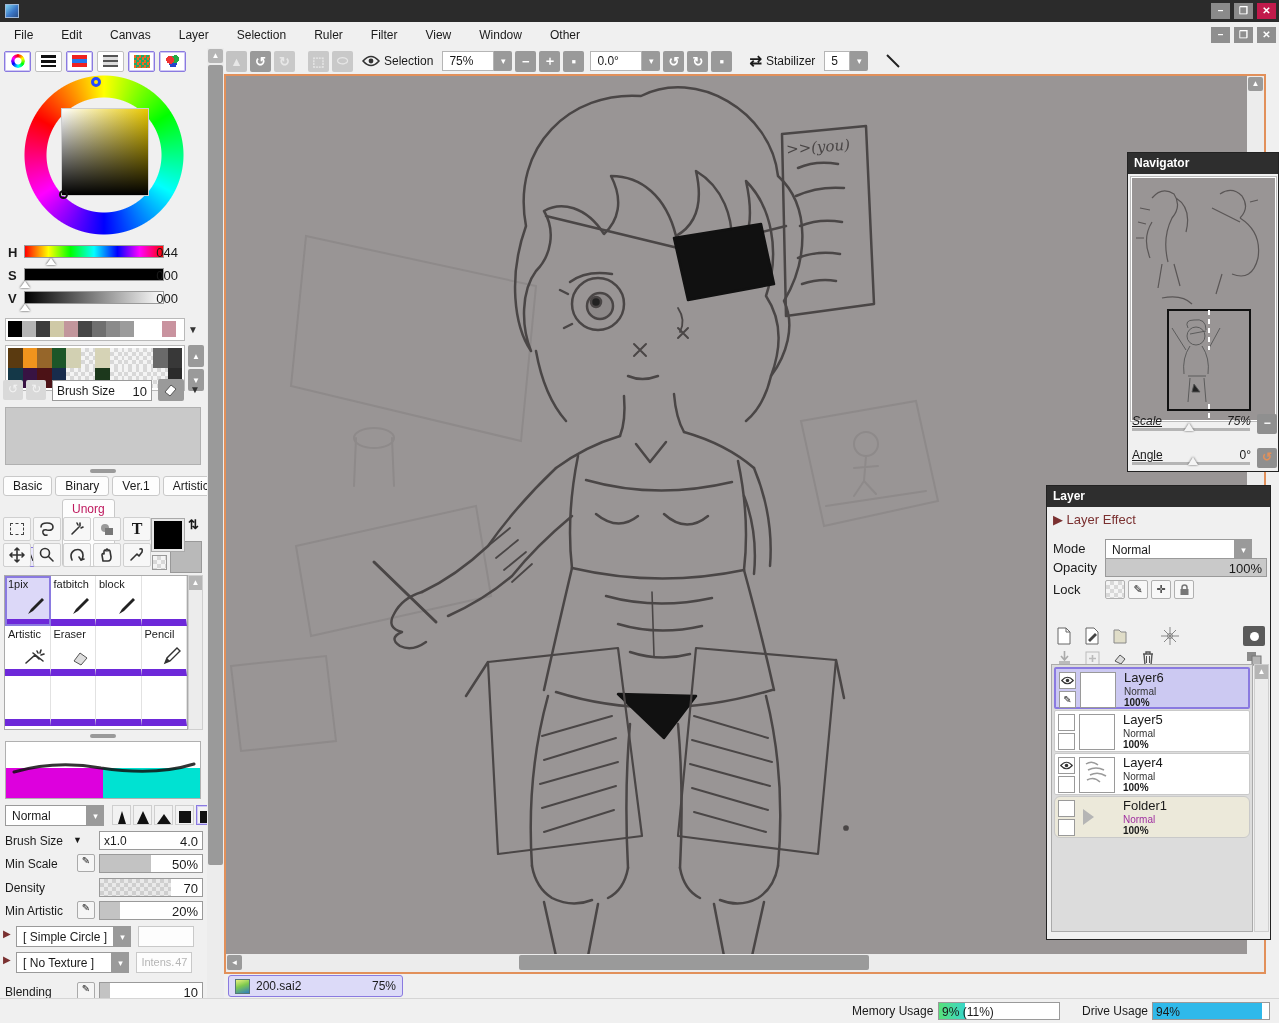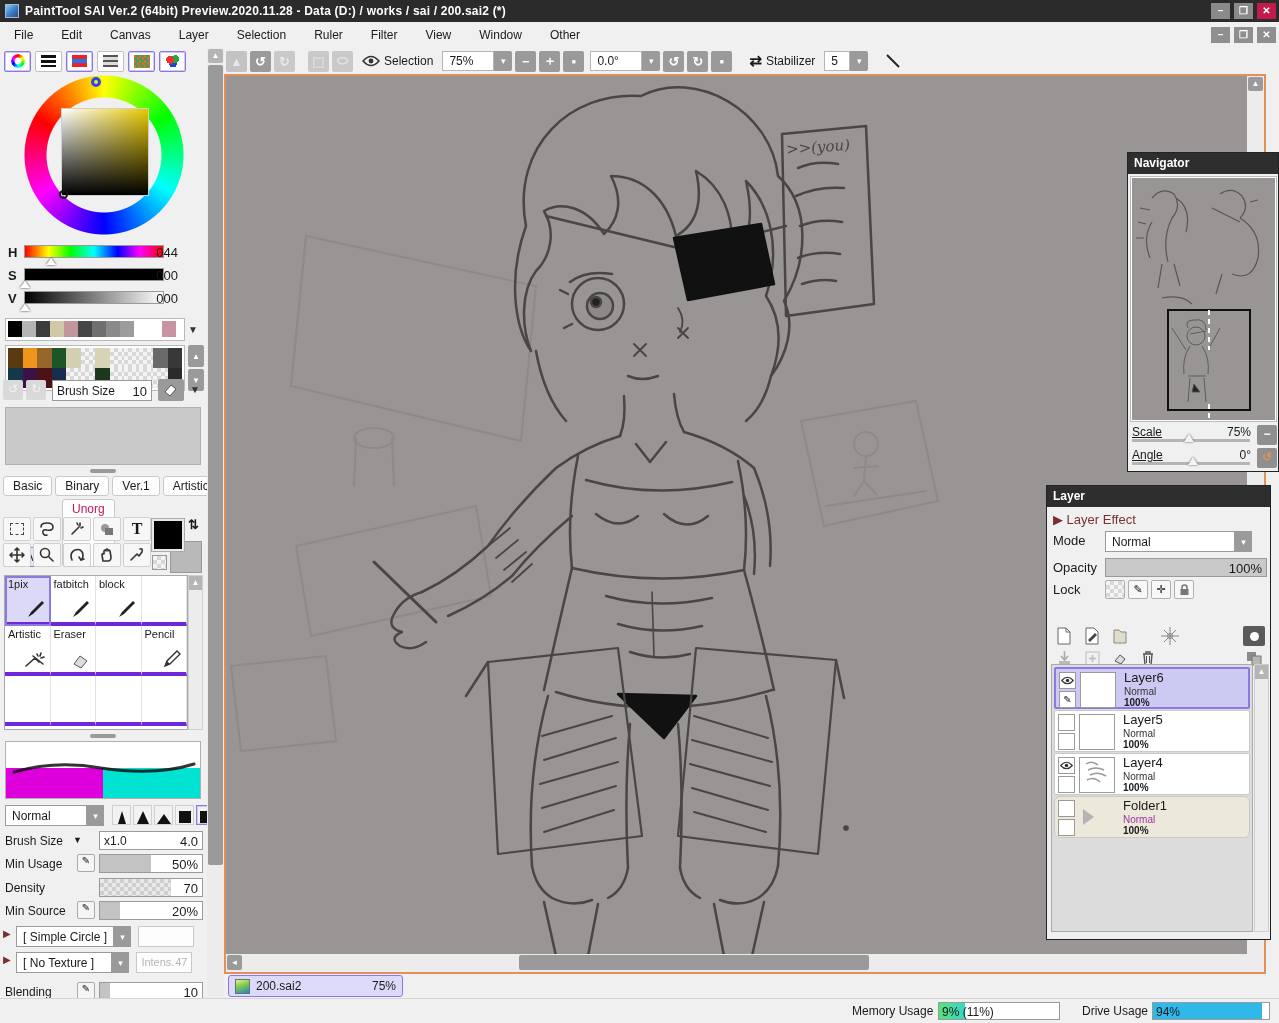--- a/index.html
+++ b/index.html
@@ -78,21 +78,21 @@
   #tools { left:3px; top:443px; width:150px; }
   .toolrow { display:flex; gap:2px; margin-bottom:2px; }
   .tool { width:28px; height:24px; background:#f7f7f7; border:1px solid #d0d0d0; border-radius:2px; display:flex; align-items:center; justify-content:center; font-size:15px; }
   #fgbg { left:152px; top:443px; width:54px; height:56px; }
   #fg { position:absolute; left:0; top:2px; width:32px; height:32px; background:#000; border:2px solid #e8e8e8; outline:1px solid #aaa; }
   #bg { position:absolute; left:18px; top:24px; width:32px; height:32px; background:#b9b9b9; border:1px solid #999; }
   #swap { position:absolute; left:36px; top:0px; font-size:13px; font-weight:bold; }
   #transp { position:absolute; left:0; top:38px; width:15px; height:15px; border:1px solid #999; }
   
   #brushgrid { left:4px; top:501px; width:184px; height:155px; background:#fff; border:1px solid #aaa; display:grid; grid-template-columns:repeat(4,1fr); grid-auto-rows:50px; }
-  .bcell { border-right:1px solid #e2e2e2; border-bottom:4px solid #6d28d9; position:relative; padding:2px 3px; font-size:11px; overflow:hidden; }
+  .bcell { border-right:1px solid #e2e2e2; border-bottom:7px solid #6d28d9; position:relative; padding:2px 3px; font-size:11px; overflow:hidden; }
   .bcell.sel { background:#dcd8f8; outline:2px solid #8a7ae0; outline-offset:-2px; }
   .bcell svg { position:absolute; right:3px; bottom:2px; }
   #bgscroll { left:188px; top:501px; width:15px; height:155px; background:#ececec; border:1px solid #cfcfcf; }
   #bgscroll .up { height:14px; background:#b5b5b5; color:#fff; font-size:8px; text-align:center; line-height:13px; }
   
   #stroke2 { left:5px; top:667px; width:196px; height:58px; border:1px solid #b0b0b0; background:#fff; position:absolute; overflow:hidden; }
   #stroke2 .mag { position:absolute; left:0; bottom:0; width:50%; height:30px; background:#dd00dd; }
   #stroke2 .cyn { position:absolute; right:0; bottom:0; width:50%; height:30px; background:#00e2d2; }
   
   #pmode { left:5px; top:731px; }
@@ -187,21 +187,20 @@
   .mlabel { position:absolute; top:5px; font-size:12px; }
 
   svg { display:block; }
   .ic { stroke:#333; fill:none; stroke-width:1.6; stroke-linecap:round; stroke-linejoin:round; }
 </style>
 </head>
 <body>
 
 <div id="titlebar" class="abs">
   <div class="appicon"></div>
-  <div class="title">PaintTool SAI Ver.2 (64bit) Preview.2020.11.28 - Data (D:) / works / sai / 200.sai2 (*)</div>
   <div class="wbtns">
     <div class="wbtn">–</div>
     <div class="wbtn">❐</div>
     <div class="wbtn close-red">✕</div>
   </div>
 </div>
 
 <div id="menubar" class="abs">
   <span>File</span>
   <span>Edit</span>
@@ -516,36 +515,36 @@
         <div class="sq"></div>
       </div>
   </div>
 
   <div class="srow" style="top:757px;">
     <span class="sl">Brush Size</span>
     <span style="position:absolute;left:68px;top:4px;font-size:9px;">▼</span>
     <div class="field2"><span>x1.0</span><b>4.0</b></div>
   </div>
   <div class="srow" style="top:780px;">
-    <span class="sl">Min Usage</span>
+    <span class="sl">Min Scale</span>
     <div class="pbt">✎</div>
     <div class="slider">
         <div class="fill" style="width:50%"></div>
         <span class="tv">50%</span>
       </div>
   </div>
   <div class="srow" style="top:804px;">
     <span class="sl">Density</span>
     <div class="slider">
         <div class="fill chk" style="width:70%"></div>
         <span class="tv">70</span>
       </div>
   </div>
   <div class="srow" style="top:827px;">
-    <span class="sl">Min Source</span>
+    <span class="sl">Min Artistic</span>
     <div class="pbt">✎</div>
     <div class="slider">
         <div class="fill" style="width:20%"></div>
         <span class="tv">20%</span>
       </div>
   </div>
 
   <div class="ddrow" style="top:852px;">
     <span class="arr">▶</span>
     <span class="dd">
@@ -687,41 +686,41 @@
         <circle cx="64" cy="158" r="9"></circle>
         <path d="M56,150 Q52,142 62,142 Q74,140 74,152 M58,156 L74,153"></path>
         <path d="M58,168 Q50,180 52,196 M70,168 Q78,180 76,196 M56,198 L74,198 M58,200 L56,224 M72,200 L74,224"></path>
         <path d="M40,150 L54,172 M88,150 L76,172"></path>
         <path d="M62,206 L60,214 L68,214 Z" fill="#222"></path>
       </g>
       <rect x="36" y="132" width="82" height="100" fill="none" stroke="#111" stroke-width="2"></rect>
       <path d="M77,132 L77,172 M77,226 L77,242" stroke="#fff" stroke-width="2" stroke-dasharray="5,4"></path>
     </svg>
   </div>
-  <div class="navrow" style="top:272px;">
+  <div class="navrow" style="top:261px;font-style:italic;">
     <span class="nl" style="text-decoration:underline;">Scale</span>
     <span class="nv">75%</span>
     <div class="ntrack"></div>
     <div class="nmark" style="left:52px;"></div>
     <div class="nbtn">−</div>
   </div>
   <div class="navrow" style="top:295px;">
     <span class="nl" style="text-decoration:underline;">Angle</span>
     <span class="nv">0°</span>
     <div class="ntrack"></div>
     <div class="nmark" style="left:56px;"></div>
     <div class="nbtn" style="color:#e2905a;">↺</div>
   </div>
 </div>
 
 <div id="layerpanel" class="abs">
   <div class="phead">Layer</div>
   <div id="layereffect">▶ <span>Layer Effect</span></div>
 
-  <div class="lrow" style="top:47px;">
+  <div class="lrow" style="top:55px;">
     <span>Mode</span>
     <span id="modedd" class="dd">
       <span class="dv">Normal</span>
       <span class="db">▾</span>
     </span>
   </div>
   <div class="lrow" style="top:74px;">
     <span>Opacity</span>
     <div id="opslider">
         <span class="tv">100%</span>

